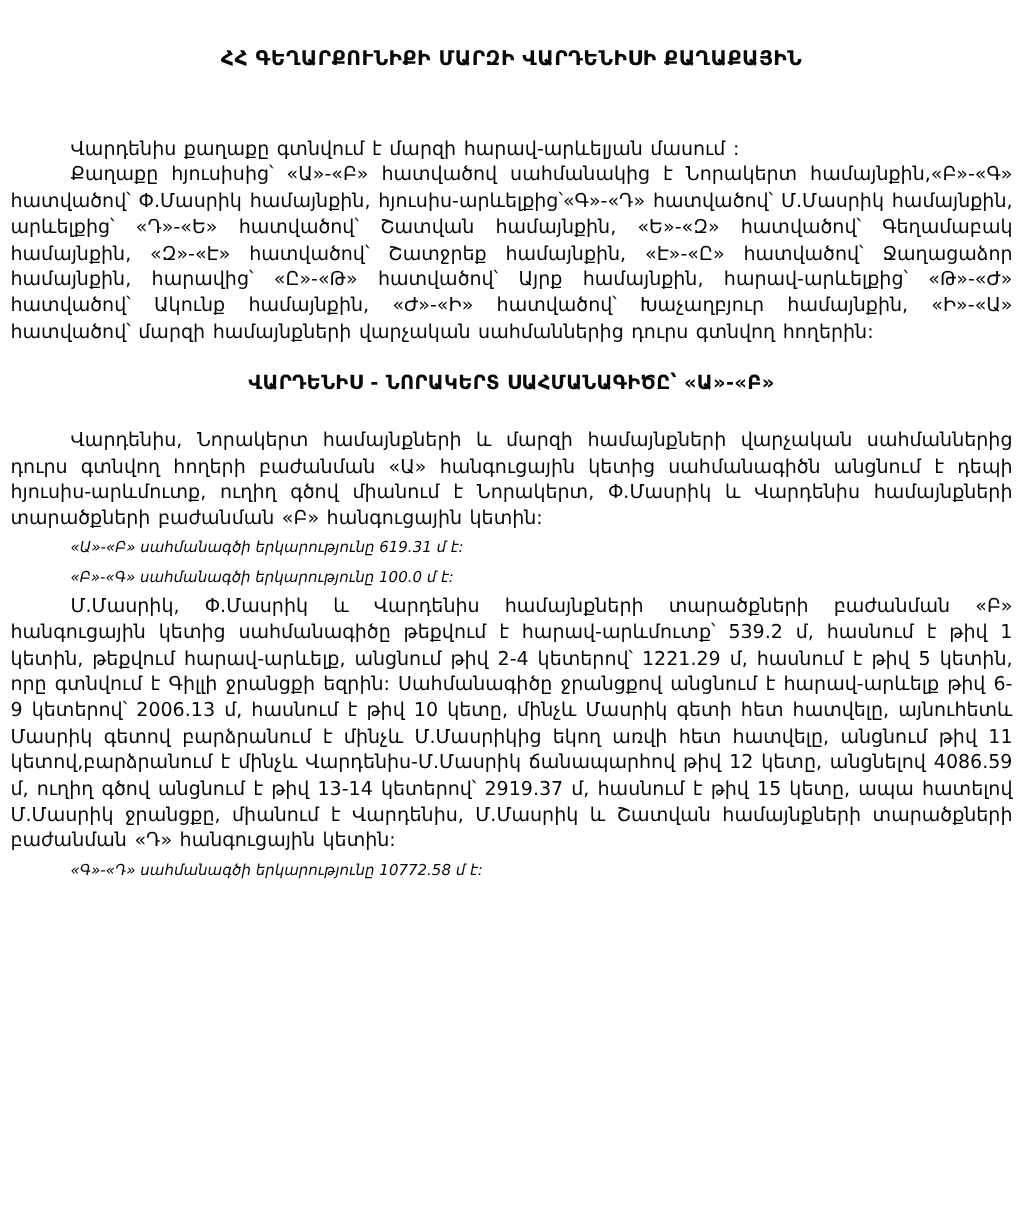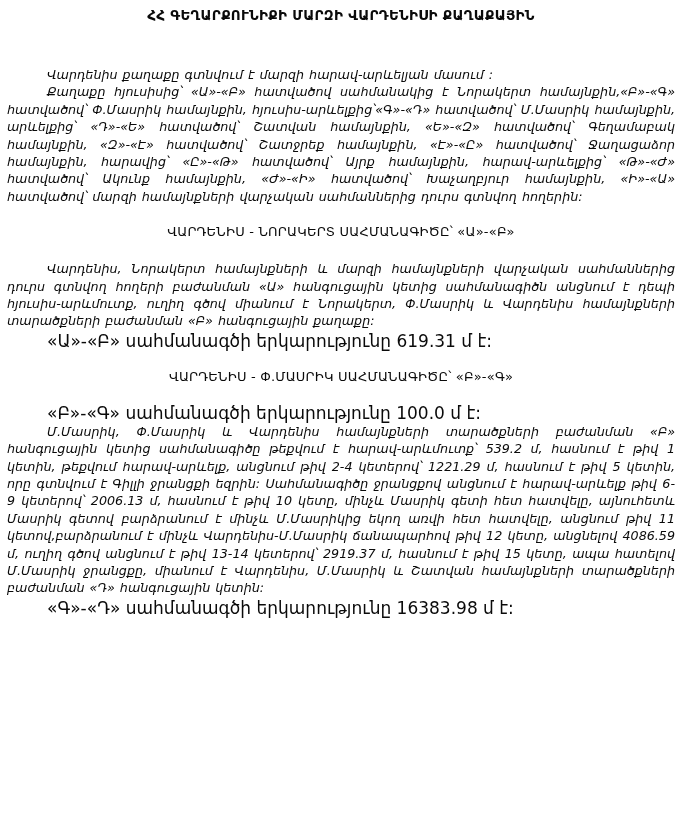--- a/index.html
+++ b/index.html
@@ -9,76 +9,76 @@
   }
   body {
     width: 682px;
     min-height: 813px;
     font-family: "DejaVu Sans", sans-serif;
     color: #0a0a0a;
     -webkit-font-smoothing: none;
   }
   .doc {
     padding: 6px 7px 10px 7px;
+    margin-top: 24px;
   }
   .doc-title {
     text-align: center;
     font-weight: bold;
     font-size: 13.5px;
     line-height: 18px;
     letter-spacing: 0.3px;
     margin: 0;
   }
   .para {
     font-size: 12.7px;
     line-height: 17.4px;
     text-align: justify;
     text-indent: 40px;
     margin: 0;
     word-spacing: 1px;
-    font-style: italic;
   }
   .para.first-after-title {
     margin-top: 42px;
   }
   .section-heading {
     text-align: center;
-    font-weight: normal;
+    font-weight: bold;
     font-size: 13px;
     letter-spacing: 0.2px;
     margin: 19px 0 21px 0;
   }
   .length-line {
-    font-size: 17px;
+    font-size: 10px;
     line-height: 17.4px;
     text-indent: 40px;
     margin: 3px 0 0 0;
+    font-style: italic;
   }
 </style>
 </head>
 <body>
 
 <div class="doc">
 
   <div class="doc-title">
     <div>ՀՀ ԳԵՂԱՐՔՈՒՆԻՔԻ ՄԱՐԶԻ ՎԱՐԴԵՆԻՍԻ ՔԱՂԱՔԱՅԻՆ</div>
   </div>
 
   <p class="para first-after-title">Վարդենիս քաղաքը գտնվում է մարզի հարավ-արևելյան մասում :</p>
   <p class="para">Քաղաքը հյուսիսից՝ «Ա»-«Բ» հատվածով սահմանակից է Նորակերտ համայնքին,«Բ»-«Գ» հատվածով՝ Փ.Մասրիկ համայնքին, հյուսիս-արևելքից՝«Գ»-«Դ» հատվածով՝ Մ.Մասրիկ համայնքին, արևելքից՝ «Դ»-«Ե» հատվածով՝ Շատվան համայնքին, «Ե»-«Զ» հատվածով՝ Գեղամաբակ համայնքին, «Զ»-«Է» հատվածով՝ Շատջրեք համայնքին, «Է»-«Ը» հատվածով՝ Ջաղացաձոր համայնքին, հարավից՝ «Ը»-«Թ» հատվածով՝ Այրք համայնքին, հարավ-արևելքից՝ «Թ»-«Ժ» հատվածով՝ Ակունք համայնքին, «Ժ»-«Ի» հատվածով՝ Խաչաղբյուր համայնքին, «Ի»-«Ա» հատվածով՝ մարզի համայնքների վարչական սահմաններից դուրս գտնվող հողերին:</p>
 
   <div>
     <div class="section-heading">ՎԱՐԴԵՆԻՍ - ՆՈՐԱԿԵՐՏ ՍԱՀՄԱՆԱԳԻԾԸ՝ «Ա»-«Բ»</div>
-    <p class="para">Վարդենիս, Նորակերտ համայնքների և մարզի համայնքների վարչական սահմաններից դուրս գտնվող հողերի բաժանման «Ա» հանգուցային կետից սահմանագիծն անցնում է դեպի հյուսիս-արևմուտք, ուղիղ գծով միանում է Նորակերտ, Փ.Մասրիկ և Վարդենիս համայնքների տարածքների բաժանման «Բ» հանգուցային քաղաքը:</p>
+    <p class="para">Վարդենիս, Նորակերտ համայնքների և մարզի համայնքների վարչական սահմաններից դուրս գտնվող հողերի բաժանման «Ա» հանգուցային կետից սահմանագիծն անցնում է դեպի հյուսիս-արևմուտք, ուղիղ գծով միանում է Նորակերտ, Փ.Մասրիկ և Վարդենիս համայնքների տարածքների բաժանման «Բ» հանգուցային կետին:</p>
     <p class="length-line">«Ա»-«Բ» սահմանագծի երկարությունը 619.31 մ է:</p>
   </div>
 
   <div>
-    <div class="section-heading">ՎԱՐԴԵՆԻՍ - Փ.ՄԱՍՐԻԿ ՍԱՀՄԱՆԱԳԻԾԸ՝ «Բ»-«Գ»</div>
     <p class="length-line">«Բ»-«Գ» սահմանագծի երկարությունը 100.0 մ է:</p>
   </div>
 
   <div>
     <p class="para">Մ.Մասրիկ, Փ.Մասրիկ և Վարդենիս համայնքների տարածքների բաժանման «Բ» հանգուցային կետից սահմանագիծը թեքվում է հարավ-արևմուտք՝ 539.2 մ, հասնում է թիվ 1 կետին, թեքվում հարավ-արևելք, անցնում թիվ 2-4 կետերով՝ 1221.29 մ, հասնում է թիվ 5 կետին, որը գտնվում է Գիլլի ջրանցքի եզրին: Սահմանագիծը ջրանցքով անցնում է հարավ-արևելք թիվ 6-9 կետերով՝ 2006.13 մ, հասնում է թիվ 10 կետը, մինչև Մասրիկ գետի հետ հատվելը, այնուհետև Մասրիկ գետով բարձրանում է մինչև Մ.Մասրիկից եկող առվի հետ հատվելը, անցնում թիվ 11 կետով,բարձրանում է մինչև Վարդենիս-Մ.Մասրիկ ճանապարհով թիվ 12 կետը, անցնելով 4086.59 մ, ուղիղ գծով անցնում է թիվ 13-14 կետերով՝ 2919.37 մ, հասնում է թիվ 15 կետը, ապա հատելով Մ.Մասրիկ ջրանցքը, միանում է Վարդենիս, Մ.Մասրիկ և Շատվան համայնքների տարածքների բաժանման «Դ» հանգուցային կետին:</p>
-    <p class="length-line">«Գ»-«Դ» սահմանագծի երկարությունը 16383.98 մ է:</p>
+    <p class="length-line">«Գ»-«Դ» սահմանագծի երկարությունը 10772.58 մ է:</p>
   </div>
 
 </div>
 
 </body></html>

